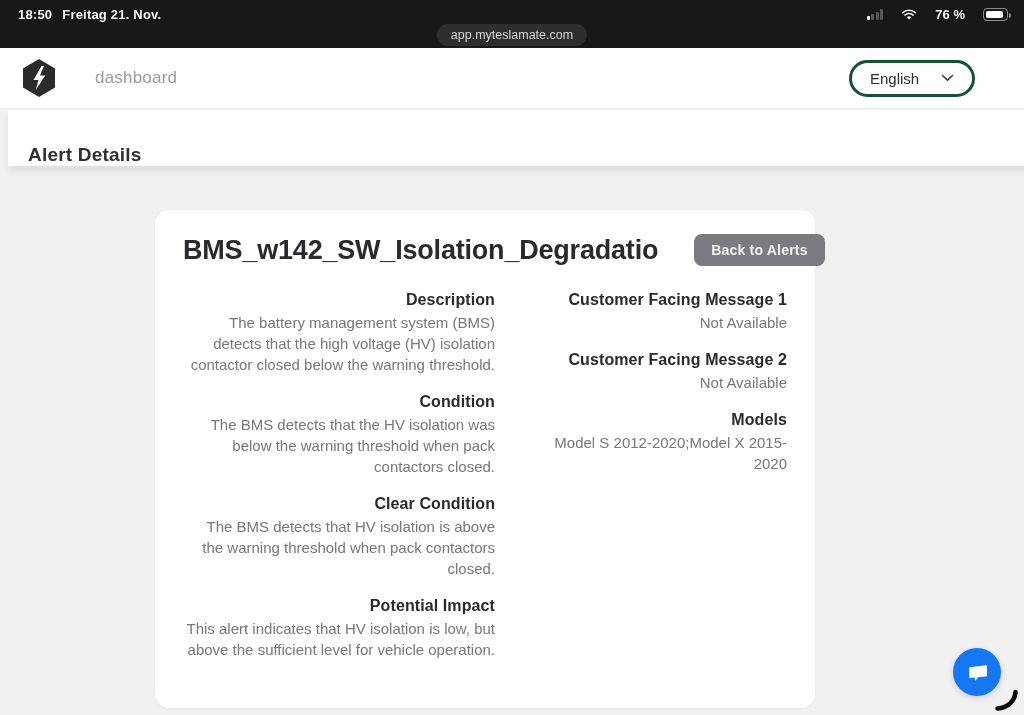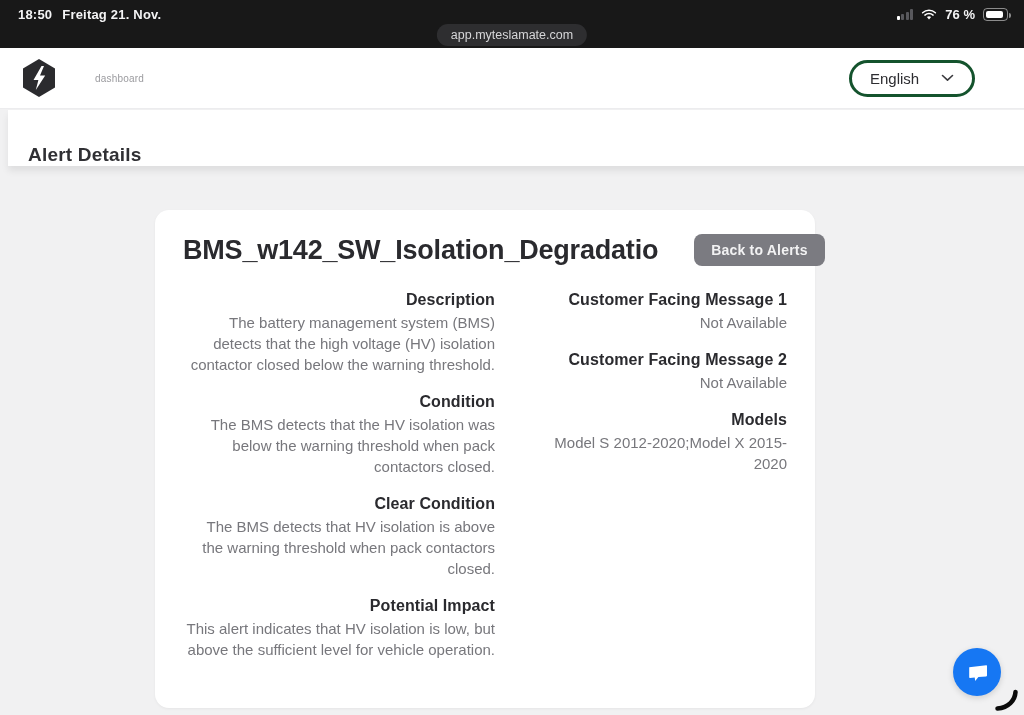--- a/index.html
+++ b/index.html
@@ -23,21 +23,21 @@
   }
   .sb-date { font-weight: 600; }
   .url-pill {
     position: absolute; top: 24px; left: 50%; transform: translateX(-50%);
     background: #2e2e30; color: #d6d6d8;
     font-size: 12.5px; line-height: 22px; padding: 0 14px;
     border-radius: 11px; white-space: nowrap;
   }
   .sb-right {
     position: absolute; top: 7px; right: 16px;
-    display: flex; align-items: center; gap: 8px;
+    display: flex; align-items: center; gap: 18px;
     font-size: 13px; font-weight: 600;
   }
   .cellbars { display: flex; align-items: flex-end; gap: 1.5px; height: 11px; }
   .cellbars i { display: block; width: 3px; border-radius: 1px; }
   .cb1 { height: 4px;  background: #ffffff; }
   .cb2 { height: 6px;  background: #58585c; }
   .cb3 { height: 8px;  background: #58585c; }
   .cb4 { height: 11px; background: #58585c; }
   .battery { position: relative; width: 25px; height: 12.5px;
     border: 1px solid rgba(255,255,255,.5); border-radius: 4px; }
@@ -47,21 +47,21 @@
     background: rgba(255,255,255,.5); border-radius: 0 2px 2px 0; }
 
   
   .appheader {
     position: absolute; top: 48px; left: 0; width: 1024px; height: 61px;
     background: #ffffff; border-bottom: 1px solid #ececee;
     display: flex; align-items: center; padding: 0 49px 0 21px;
   }
   .logo { width: 36px; height: 40px; cursor: pointer; }
   .nav-dashboard {
-    margin-left: 38px; color: #9b9b9f; font-size: 10px; letter-spacing: .2px;
+    margin-left: 38px; color: #9b9b9f; font-size: 17px; letter-spacing: .2px;
     cursor: pointer; text-decoration: none;
   }
   .lang-select {
     margin-left: auto;
     width: 126px; height: 37px; border: 3px solid #14532d; border-radius: 19px;
     background: #fff; display: flex; align-items: center;
     padding: 0 18px; cursor: pointer;
   }
   .lang-select .lbl { font-size: 15px; color: #2d2d31; }
   .lang-select .chev { margin-left: auto; display: flex; }

